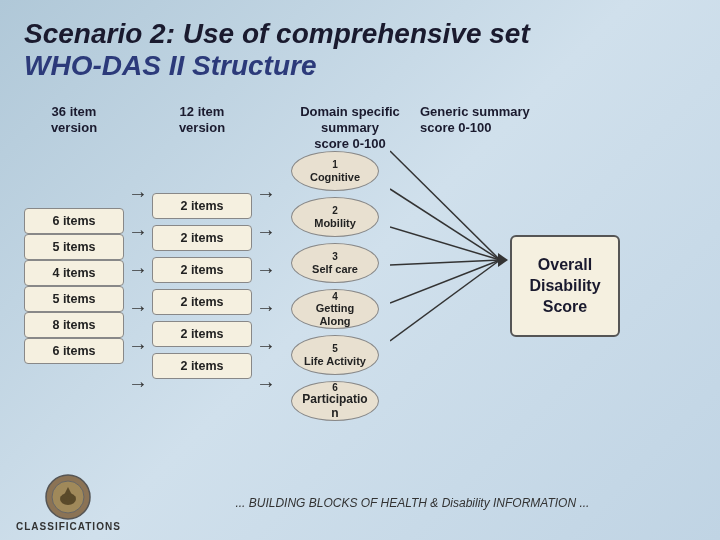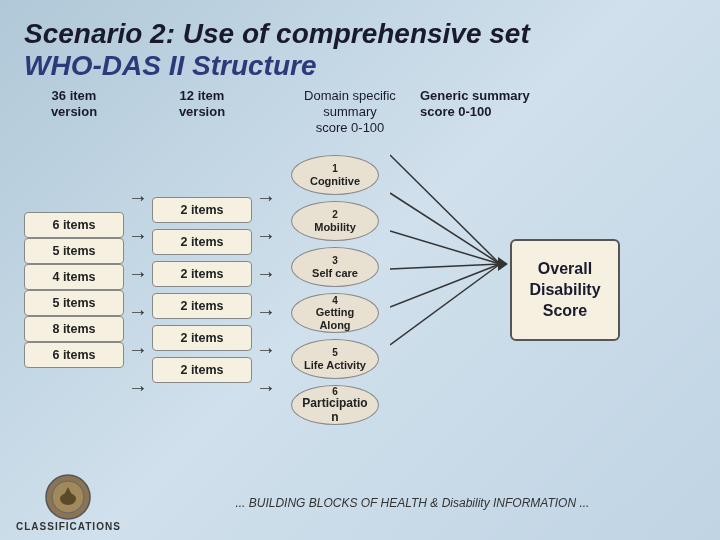--- a/index.html
+++ b/index.html
@@ -22,21 +22,21 @@
     .container {
       position: relative;
       z-index: 1;
       padding: 18px 24px 10px 24px;
       width: 720px;
       height: 540px;
     }
 
     
     .title-block {
-      margin-bottom: 6px;
+      margin-bottom: 22px;
     }
     .title-line1 {
       font-size: 28px;
       font-weight: bold;
       color: #1a1a2e;
       font-style: italic;
       line-height: 1.15;
     }
     .title-line2 {
       font-size: 28px;
@@ -144,30 +144,30 @@
 
 <div class="bg-overlay"></div>
 
 <div class="container">
 
   <div class="title-block">
     <div class="title-line1">Scenario 2: Use of comprehensive set</div>
     <div class="title-line2">WHO-DAS II Structure</div>
   </div>
 
-  <div style="display:flex; flex-direction:row; margin-bottom:20px; padding-left:0;">
+  <div style="display:flex; flex-direction:row; margin-bottom:0; padding-left:0;">
     <div style="width:100px; text-align:center; font-weight:bold; font-size:13px; color:#1a1a2e; line-height:1.2; white-space:pre-line;">36 item
 version</div>
 
     <div style="width:28px;"></div>
     <div style="width:100px; text-align:center; font-weight:bold; font-size:13px; color:#1a1a2e; line-height:1.2; white-space:pre-line;">12 item
 version</div>
 
     <div style="width:28px;"></div>
-    <div style="width:140px; text-align:center; font-weight:normal; font-size:13px; color:#1a1a2e; line-height:1.2; white-space:pre-line;">Domain specific summary
+    <div style="width:140px; text-align:center; font-weight:bold; font-size:13px; color:#1a1a2e; line-height:1.2; white-space:pre-line;">Domain specific summary
 score 0-100</div>
 
     <div style="flex:1; text-align:left; font-weight:bold; font-size:13px; color:#1a1a2e; line-height:1.2; white-space:pre-line;">Generic summary
 score 0-100</div>
   </div>
 
   <div style="display:flex; flex-direction:row; align-items:center;">
 
     <div style="width:100px; display:flex; flex-direction:column; ">
       <div class="item-box">6 items</div>

